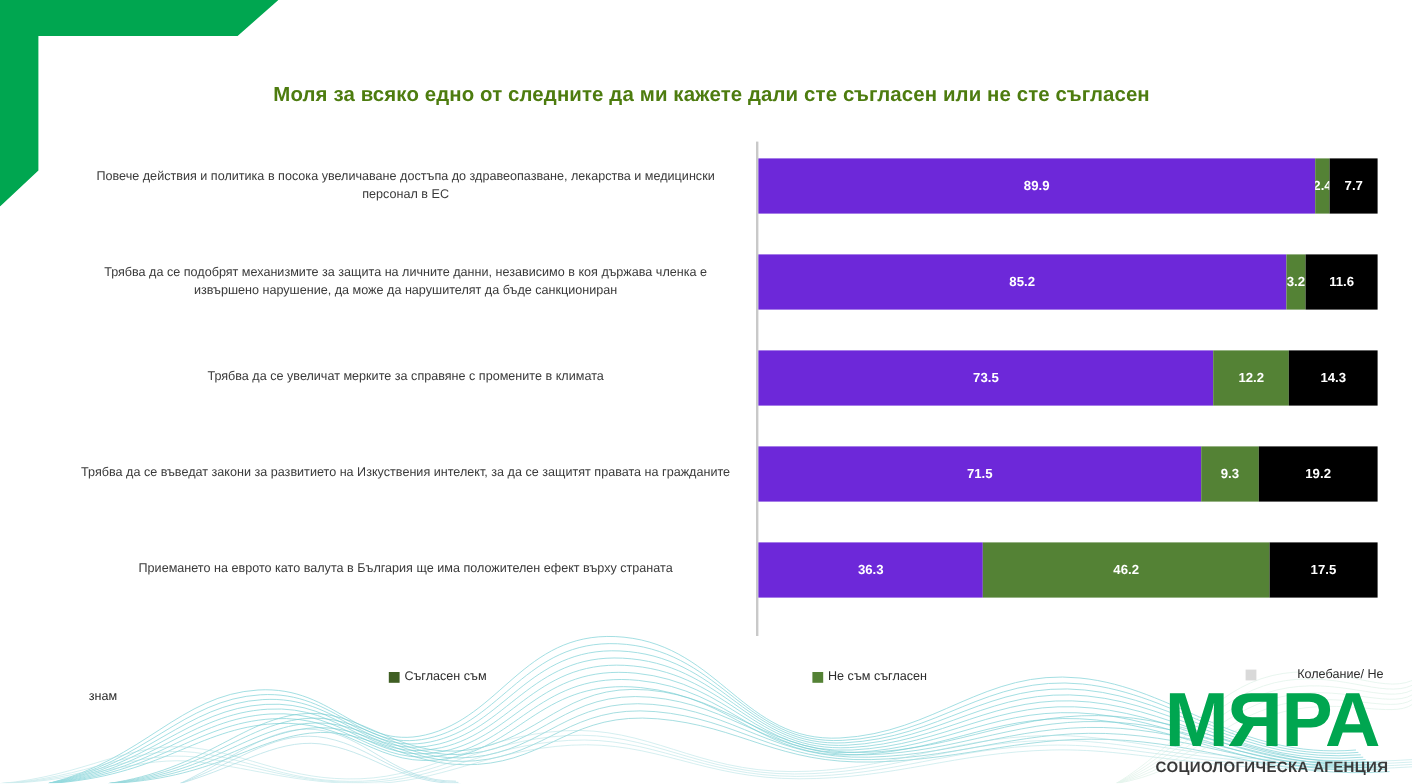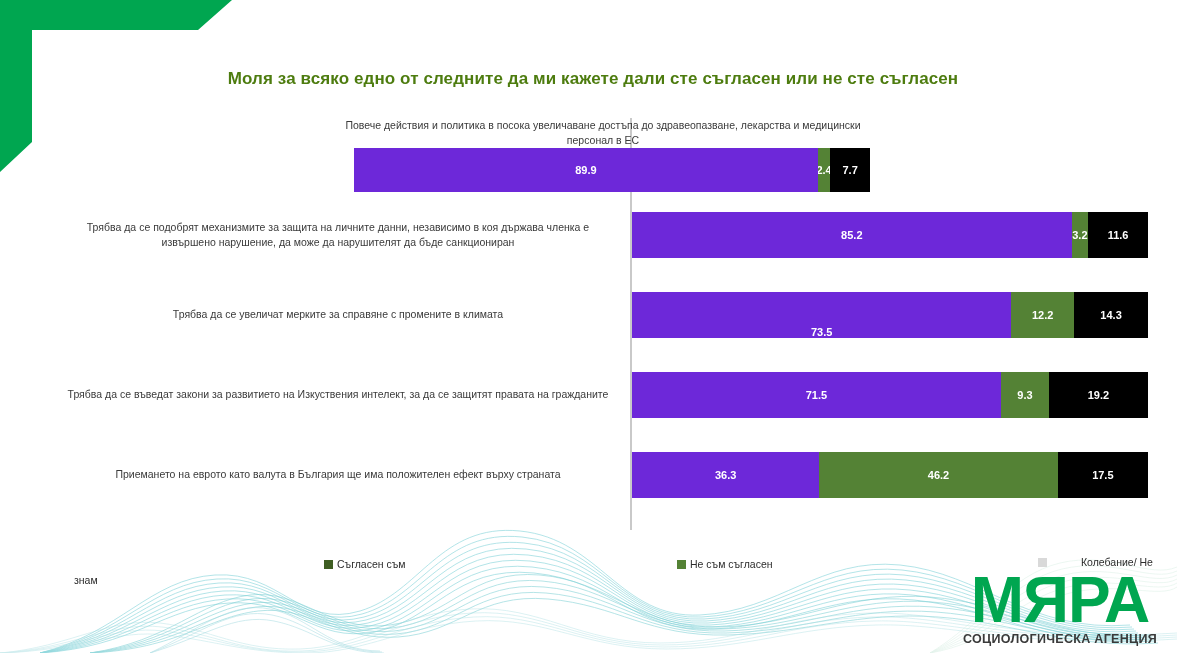--- a/index.html
+++ b/index.html
@@ -190,21 +190,21 @@
     <path d="M0,0 L232,0 L198,30 L32,30 L32,142 L0,172 Z" fill="#00A650"></path>
   </svg>
 
   <div class="title">Моля за всяко едно от следните да ми кажете дали сте съгласен или не сте съгласен</div>
 
   <div class="plot">
     <div class="axis-line"></div>
 
     <div class="rows">
 
-      <div class="row" style="top:0px;flex-direction:column;">
+      <div class="row" style="top:0px;">
         <div class="cat-label">Повече действия и политика в посока увеличаване достъпа до здравеопазване, лекарства и медицински персонал в ЕС</div>
         <div class="bar-track">
           <div class="seg seg-agree" style="width:89.9%;">
             <span>89.9</span>
           </div>
           <div class="seg seg-disagree" style="width:2.4%;">
             <span>2.4</span>
           </div>
           <div class="seg seg-dk" style="width:7.7%;">
             <span>7.7</span>
@@ -223,21 +223,21 @@
           </div>
           <div class="seg seg-dk" style="width:11.6%;">
             <span>11.6</span>
           </div>
         </div>
       </div>
 
       <div class="row" style="top:160px;">
         <div class="cat-label">Трябва да се увеличат мерките за справяне с промените в климата</div>
         <div class="bar-track">
-          <div class="seg seg-agree" style="width:73.5%;align-items:flex-end;">
+          <div class="seg seg-agree" style="width:73.5%;">
             <span>73.5</span>
           </div>
           <div class="seg seg-disagree" style="width:12.2%;">
             <span>12.2</span>
           </div>
           <div class="seg seg-dk" style="width:14.3%;">
             <span>14.3</span>
           </div>
         </div>
       </div>

